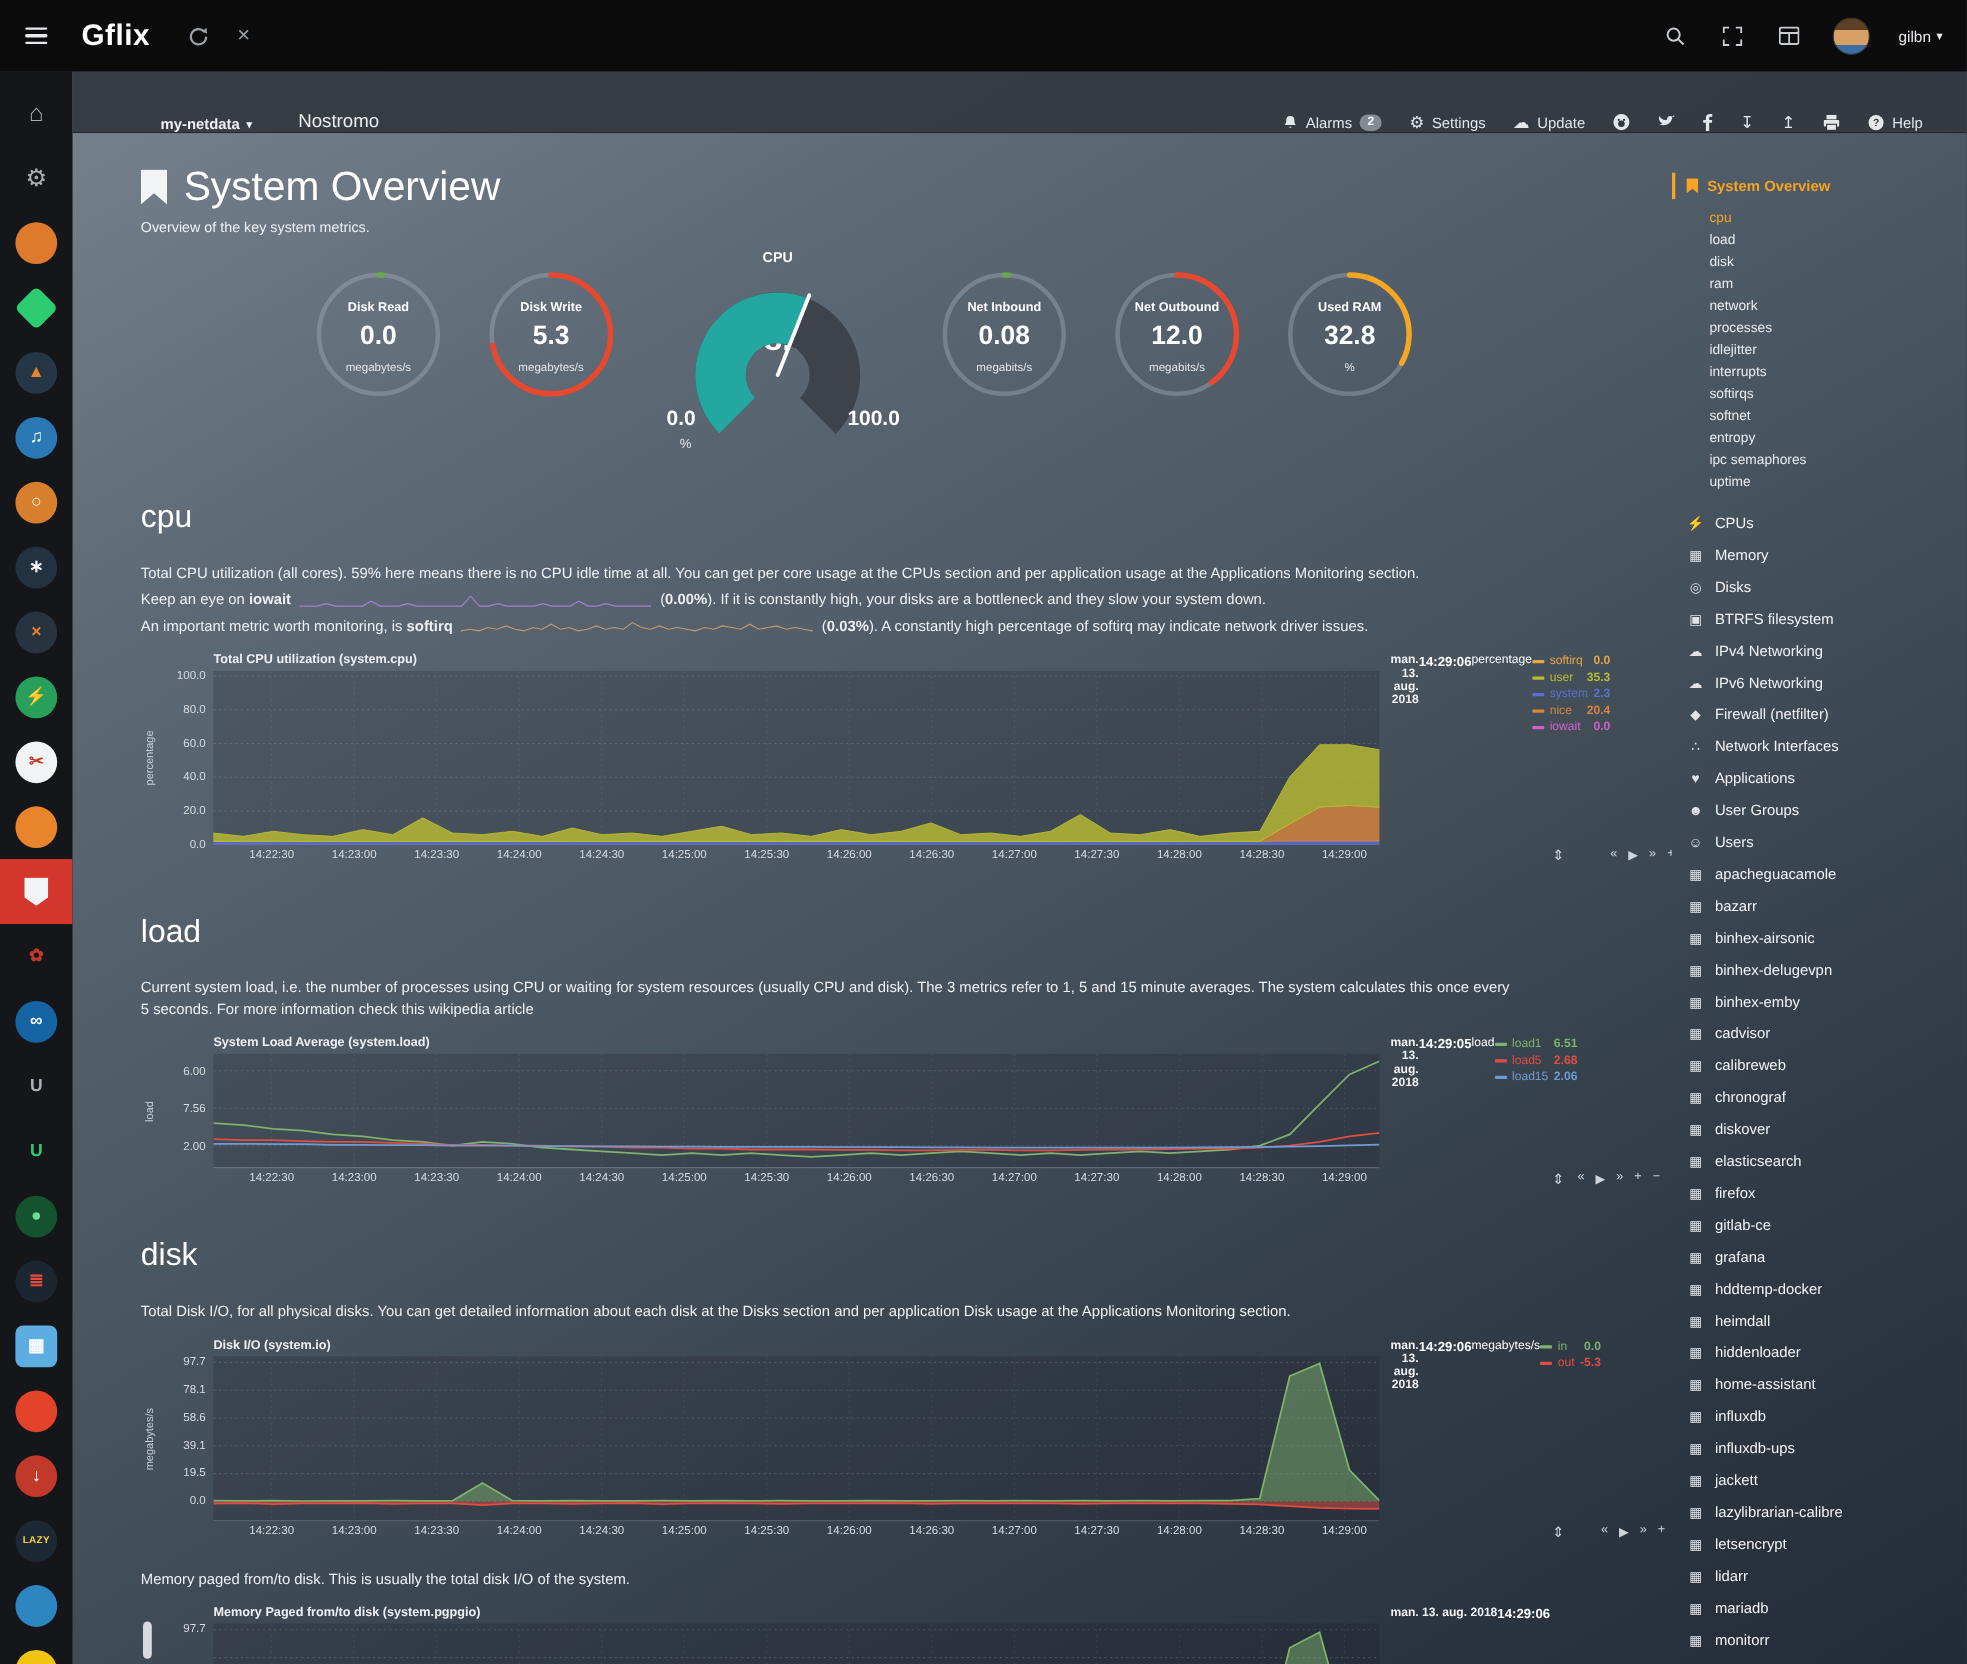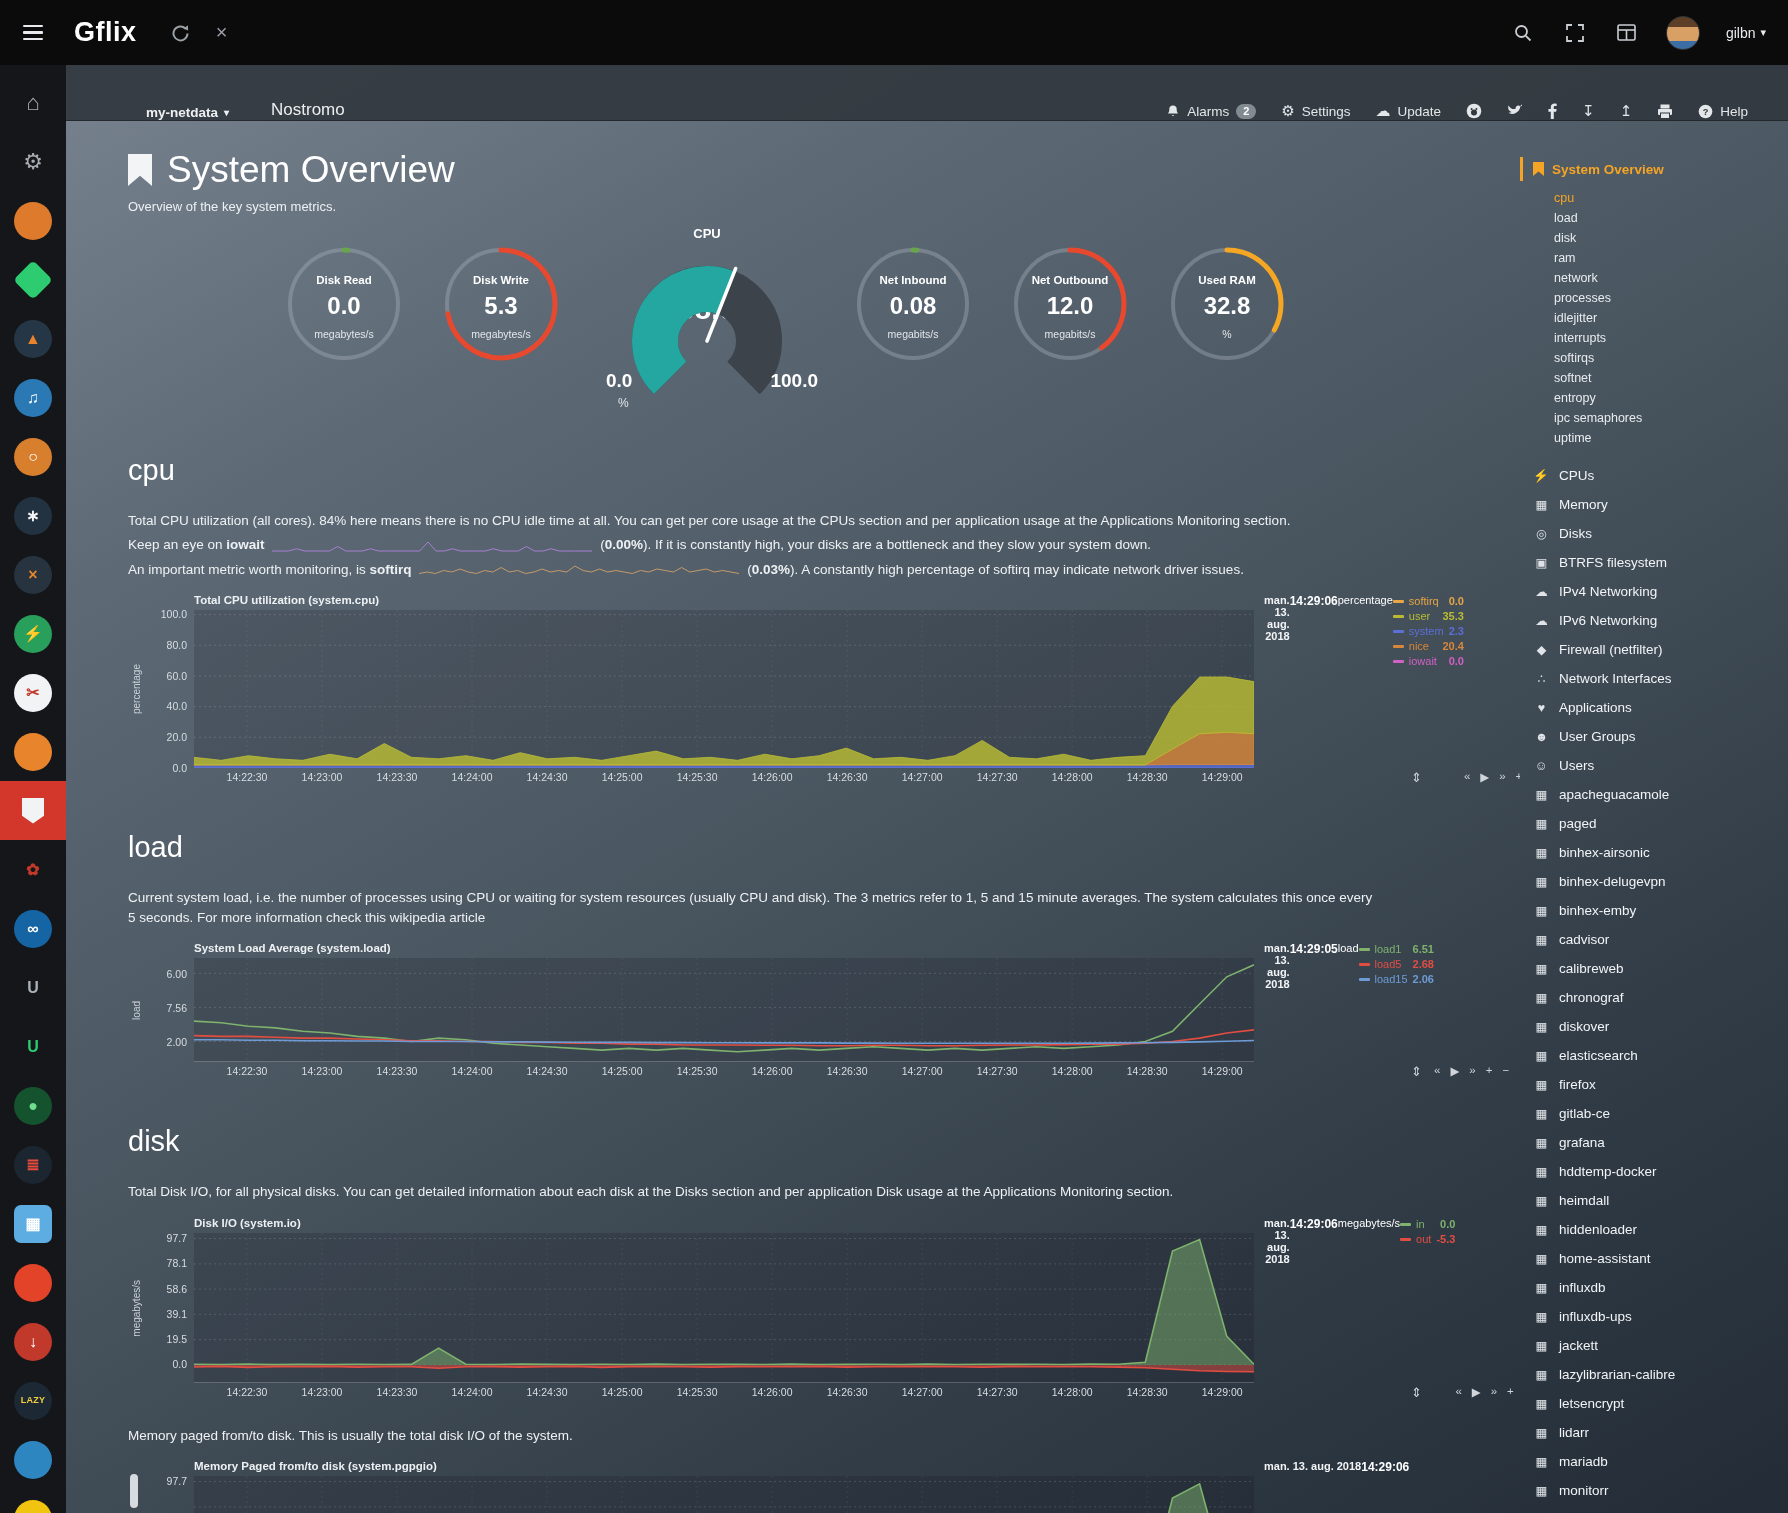--- a/index.html
+++ b/index.html
@@ -379,21 +379,21 @@
                 </svg>
               </div>
             <div class="rg-label">Used RAM</div>
             <div class="rg-value">32.8</div>
             <div class="rg-unit">%</div>
           </div>
         </div>
 
         <section>
           <h2 class="sec-heading">cpu</h2>
-          <p class="sec-text">Total CPU utilization (all cores). 84% here means there is no CPU idle time at all. You can get per core usage at the CPUs section and per application usage at the Applications Monitoring section.</p>
+          <p class="sec-text">Total CPU utilization (all cores). 59% here means there is no CPU idle time at all. You can get per core usage at the CPUs section and per application usage at the Applications Monitoring section.</p>
           <p class="sec-text">
             <span>Keep an eye on </span><b>iowait</b>
             <span class="spark" id="spark-iowait"><svg width="320" height="14">
                   <polyline points="0.0,12.0 8.2,12.0 16.4,12.0 24.6,9.8 32.8,12.0 41.0,12.0 49.2,12.0 57.4,12.0 65.6,7.5 73.8,12.0 82.1,12.0 90.3,12.0 98.5,9.8 106.7,12.0 114.9,12.0 123.1,12.0 131.3,12.0 139.5,12.0 147.7,12.0 155.9,3.0 164.1,12.0 172.3,12.0 180.5,9.8 188.7,12.0 196.9,12.0 205.1,12.0 213.3,12.0 221.5,9.8 229.7,12.0 237.9,12.0 246.2,12.0 254.4,7.5 262.6,12.0 270.8,12.0 279.0,9.8 287.2,12.0 295.4,12.0 303.6,12.0 311.8,12.0 320.0,12.0" fill="none" stroke="#a77fd1" stroke-width="1"></polyline>
                 </svg></span>
             <span> (</span><b>0.00%</b><span>). If it is constantly high, your disks are a bottleneck and they slow your system down.</span>
           </p>
           <p class="sec-text">
             <span>An important metric worth monitoring, is </span><b>softirq</b>
             <span class="spark" id="spark-softirq"><svg width="320" height="14">
@@ -801,21 +801,21 @@
           <div class="toc-sec">
             <span class="toc-ic">☺</span>
             <span>Users</span>
           </div>
           <div class="toc-sec">
             <span class="toc-ic">▦</span>
             <span>apacheguacamole</span>
           </div>
           <div class="toc-sec">
             <span class="toc-ic">▦</span>
-            <span>paged</span>
+            <span>bazarr</span>
           </div>
           <div class="toc-sec">
             <span class="toc-ic">▦</span>
             <span>binhex-airsonic</span>
           </div>
           <div class="toc-sec">
             <span class="toc-ic">▦</span>
             <span>binhex-delugevpn</span>
           </div>
           <div class="toc-sec">

